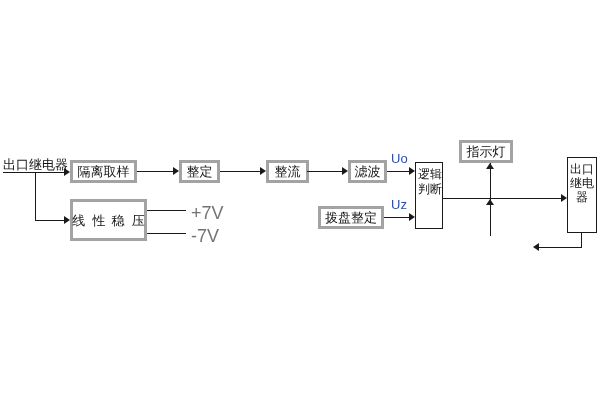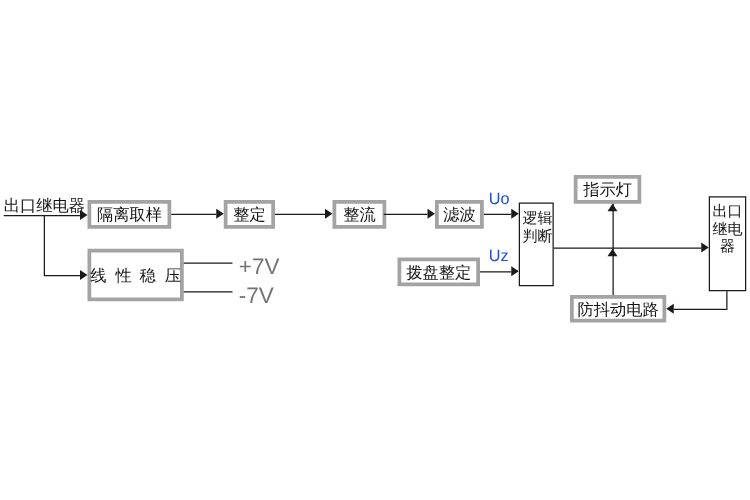--- a/index.html
+++ b/index.html
@@ -47,21 +47,20 @@
 
   <div class="box" style="left:70px; top:160px; width:67px; height:23px;">隔离取样</div>
   <div class="box" style="left:179px; top:160px; width:41px; height:23px;">整定</div>
   <div class="box" style="left:266px; top:160px; width:43px; height:23px;">整流</div>
   <div class="box" style="left:348px; top:160px; width:39px; height:23px;">滤波</div>
   <div class="vbox logic" style="left:415px; top:162px; width:28px; height:67px;">逻辑判断</div>
   <div class="box" style="left:459px; top:140px; width:54px; height:23px;">指示灯</div>
   <div class="vbox relay" style="left:567px; top:157px; width:30px; height:76px;">出口继电器</div>
 
   <div class="box" style="left:318px; top:206px; width:66px; height:23px;">拨盘整定</div>
-  <div class="box" style="left:456px; top:236px; width:77px; height:22px;">防抖动电路</div>
   <div class="box regulator" style="left:70px; top:199px; width:77px; height:42px;">
     <span>线  性</span>
     <span>稳  压</span>
   </div>
 
   <div class="sig" style="left:391px; top:151px;">Uo</div>
   <div class="sig" style="left:391px; top:197px;">Uz</div>
   <div class="volt" style="left:191px; top:203px;">+7V</div>
   <div class="volt" style="left:191px; top:226px;">-7V</div>
 

